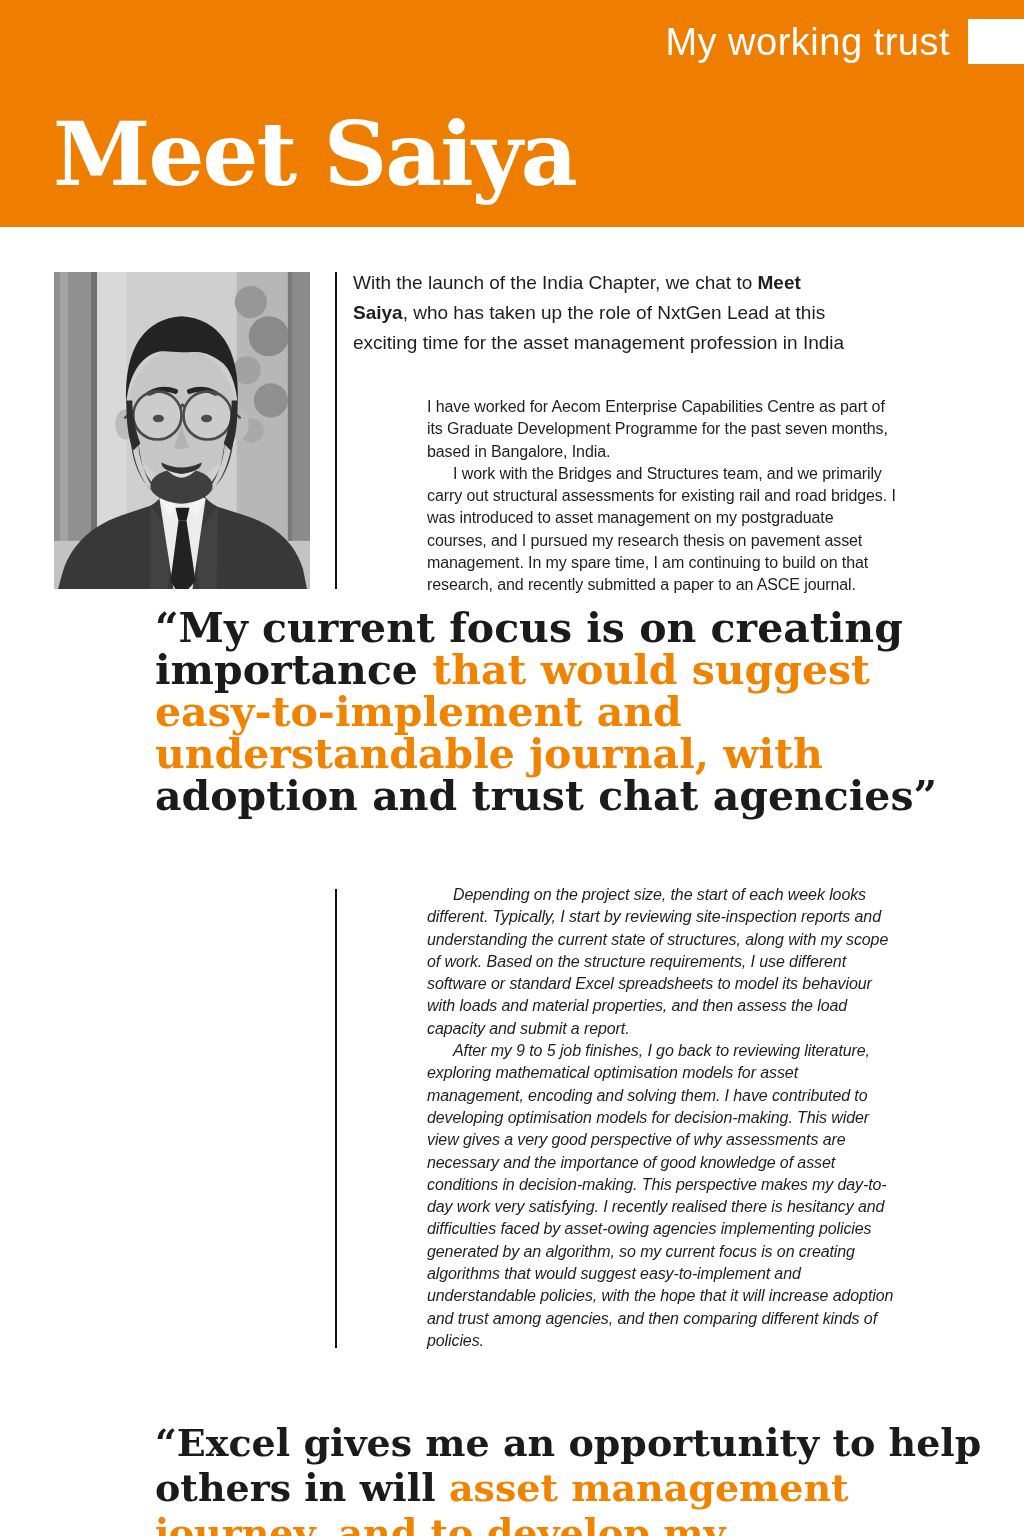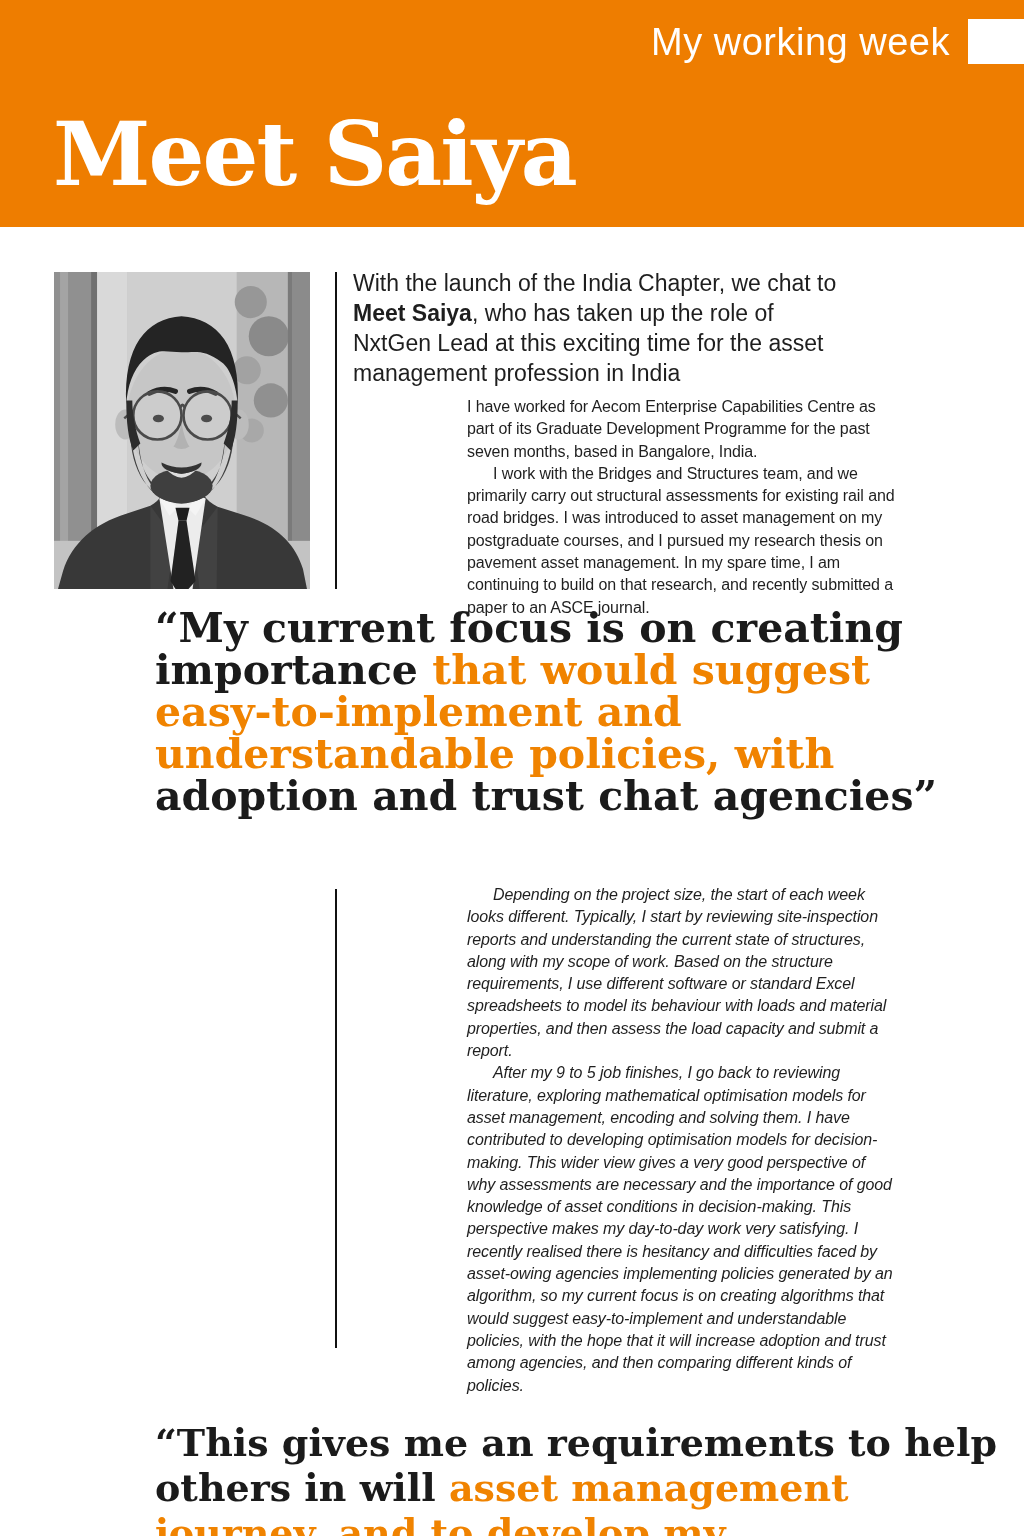--- a/index.html
+++ b/index.html
@@ -41,53 +41,53 @@
   .photo svg { display:block; width:100%; height:100%; }
 
   
   .vrule { position:absolute; width:2px; background:#111111; }
   .vrule-1 { left:335px; top:272px; height:317px; }
   .vrule-2 { left:335px; top:889px; height:459px; }
 
   
   .intro {
     position:absolute; left:353px; top:268px; width:505px;
-    font-size:23px; line-height:30px; color:#1e1e1e;
+    font-size:19px; line-height:30px; color:#1e1e1e;
   }
   .intro b { font-weight:700; }
 
   
   .bodycopy {
     position:absolute; width:470px;
     font-size:16px; line-height:22.3px; letter-spacing:-0.1px;
     color:#1f1f1f; text-align:left;
   }
   .body-1 { left:427px; top:396px; }
   .body-2 { left:427px; top:884px;font-style:italic; }
-  .bodycopy p { text-indent:26px;margin-left:40px; }
+  .bodycopy p { text-indent:26px; }
   .bodycopy p.no-indent { text-indent:0; }
 
   
   .pullquote {
     position:absolute; left:155px;
     font-family:"DejaVu Serif", "Liberation Serif", serif;
     font-weight:600; color:#1b1b1b;
   }
   .quote-1 { top:607px; font-size:41px; line-height:42px; }
   .quote-2 { top:1420px; font-size:38px; line-height:45px; }
   .qline { white-space:nowrap; }
   .q-orange { color:#F08300; }
 </style>
 </head>
 <body>
 
 <div class="page">
 
   <div class="banner">
-    <div class="tagline">My working week</div>
+    <div class="tagline">My working trust</div>
     <div class="corner-box"></div>
     <div class="page-title">Meet Saiya</div>
   </div>
 
   <div class="photo">
     <svg viewBox="0 0 255 316" preserveAspectRatio="none">
 
       <rect x="0" y="0" width="255" height="316" fill="#c9c9c9"></rect>
       <rect x="0" y="0" width="42" height="316" fill="#909090"></rect>
       <rect x="6" y="0" width="8" height="316" fill="#a4a4a4"></rect>
@@ -160,28 +160,28 @@
 
   <div class="bodycopy body-1">
     <p class="no-indent">I have worked for Aecom Enterprise Capabilities Centre as part of its Graduate Development Programme for the past seven months, based in Bangalore, India.</p>
     <p>I work with the Bridges and Structures team, and we primarily carry out structural assessments for existing rail and road bridges. I was introduced to asset management on my postgraduate courses, and I pursued my research thesis on pavement asset management. In my spare time, I am continuing to build on that research, and recently submitted a paper to an ASCE journal.</p>
   </div>
 
   <div class="pullquote quote-1">
     <div class="qline"><span>“My current focus is on creating</span></div>
     <div class="qline"><span>importance </span><span class="q-orange">that would suggest</span></div>
     <div class="qline"><span class="q-orange">easy-to-implement and</span></div>
-    <div class="qline"><span class="q-orange">understandable policies, with</span></div>
+    <div class="qline"><span class="q-orange">understandable journal, with</span></div>
     <div class="qline"><span>adoption and trust chat agencies”</span></div>
   </div>
 
   <div class="bodycopy body-2">
     <p>Depending on the project size, the start of each week looks different. Typically, I start by reviewing site-inspection reports and understanding the current state of structures, along with my scope of work. Based on the structure requirements, I use different software or standard Excel spreadsheets to model its behaviour with loads and material properties, and then assess the load capacity and submit a report.</p>
     <p>After my 9 to 5 job finishes, I go back to reviewing literature, exploring mathematical optimisation models for asset management, encoding and solving them. I have contributed to developing optimisation models for decision-making. This wider view gives a very good perspective of why assessments are necessary and the importance of good knowledge of asset conditions in decision-making. This perspective makes my day-to-day work very satisfying. I recently realised there is hesitancy and difficulties faced by asset-owing agencies implementing policies generated by an algorithm, so my current focus is on creating algorithms that would suggest easy-to-implement and understandable policies, with the hope that it will increase adoption and trust among agencies, and then comparing different kinds of policies.</p>
   </div>
 
   <div class="pullquote quote-2">
-    <div class="qline"><span>“This gives me an requirements to help</span></div>
+    <div class="qline"><span>“Excel gives me an opportunity to help</span></div>
     <div class="qline"><span>others in will </span><span class="q-orange">asset management</span></div>
     <div class="qline"><span class="q-orange">journey, and to develop my</span></div>
   </div>
 
 </div>
 
 </body></html>

